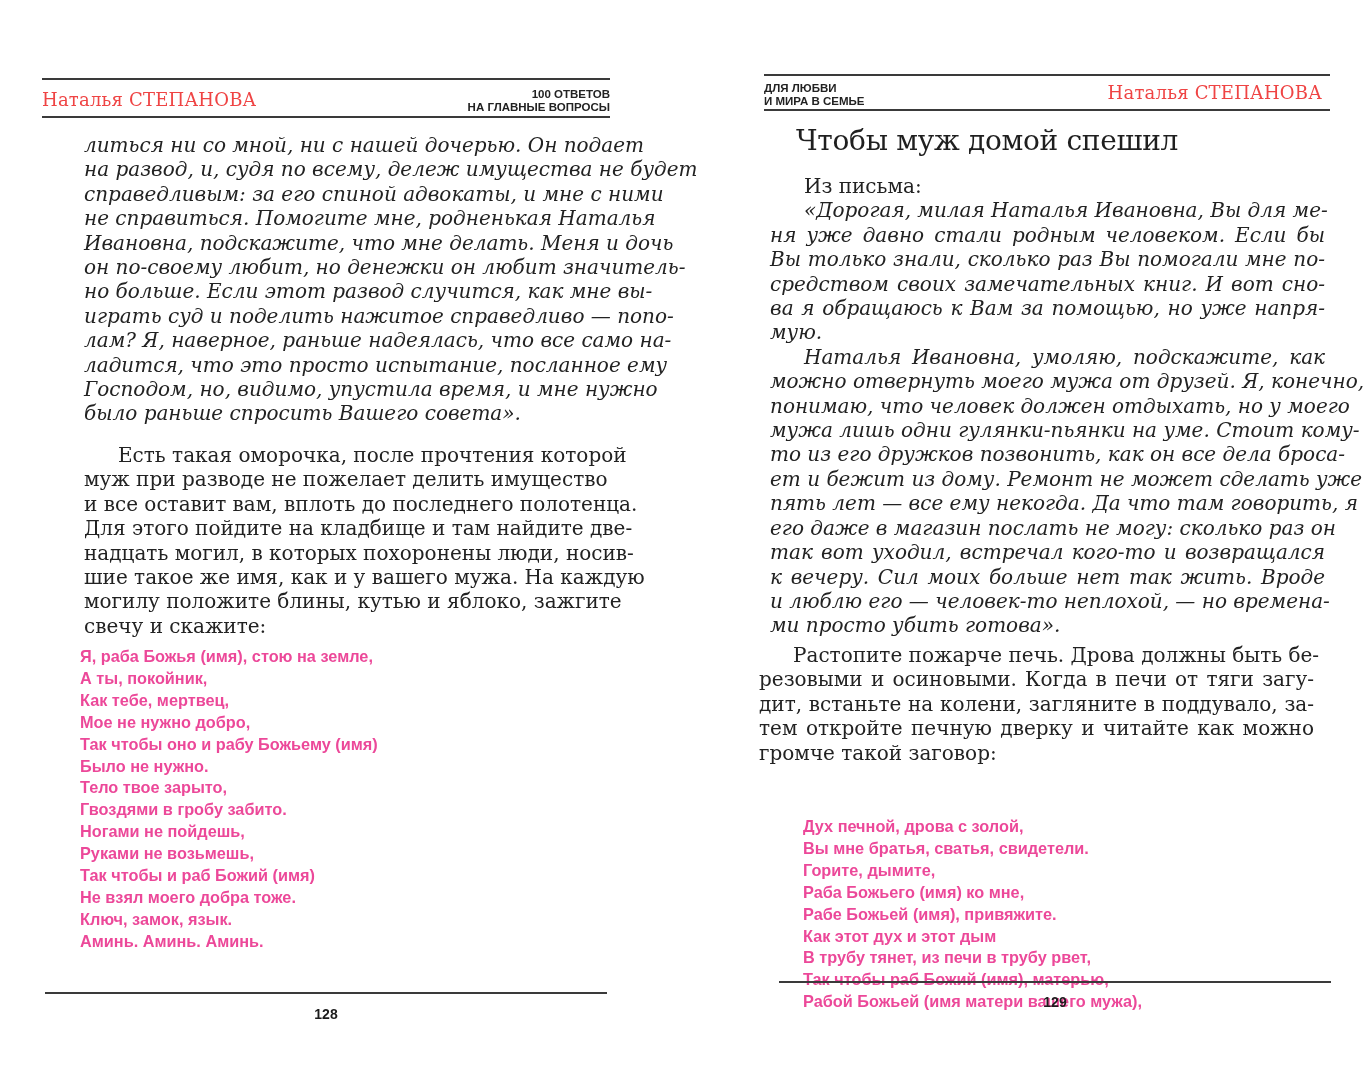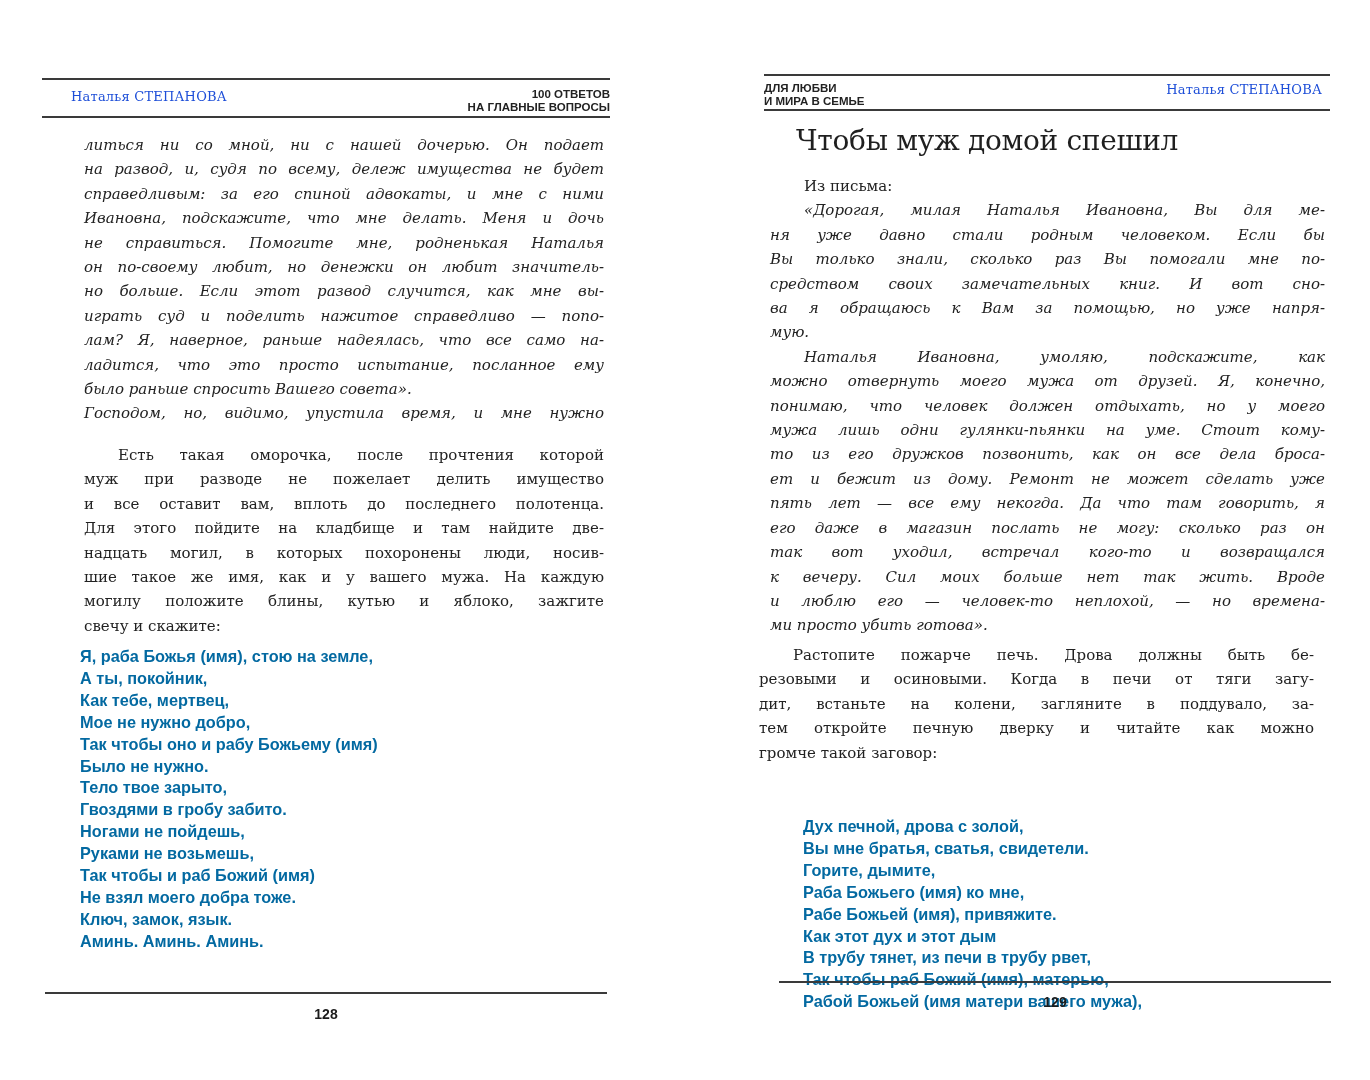--- a/index.html
+++ b/index.html
@@ -6,41 +6,41 @@
   body {
     width: 1370px; height: 1080px; background: #ffffff; position: relative; overflow: hidden;
     color: #1c1c1c;
   }
   .page { position: absolute; top: 0; height: 1080px; }
   .page.left { left: 0; width: 685px; }
   .page.right { left: 685px; width: 685px; }
 
   .hdr-rule { position: absolute; height: 2px; background: #3a3a3a; }
   .author {
-    position: absolute; font-family: "DejaVu Serif", serif; font-size: 13px; color: #1d4ed8;
-    letter-spacing: 0.2px; white-space: nowrap; margin-left: 29px;
+    position: absolute; font-family: "DejaVu Serif", serif; font-size: 18px; color: #ef4444;
+    letter-spacing: 0.2px; white-space: nowrap;
   }
   .series {
     position: absolute; font-family: "Liberation Sans", sans-serif; font-weight: bold;
     font-size: 11.5px; line-height: 13px; color: #222; text-transform: uppercase; white-space: nowrap;
   }
   .series.right-align { text-align: right; }
 
   .body-text {
-    position: absolute; font-family: "DejaVu Serif", serif; font-size: 15px;
+    position: absolute; font-family: "DejaVu Serif", serif; font-size: 20px;
     line-height: 24.4px; text-align: justify; color: #222;
   }
   .body-text .ln { display: block; white-space: nowrap; text-align-last: justify; }
   .body-text .ln.last { text-align-last: left; }
   .italic { font-style: italic; }
   .indent { padding-left: 34px; }
 
   .spell {
     position: absolute; font-family: "Liberation Sans", sans-serif; font-weight: bold;
-    font-size: 16.3px; line-height: 21.9px; color: #0369a1; white-space: nowrap;
+    font-size: 16.3px; line-height: 21.9px; color: #ec4899; white-space: nowrap;
   }
   .spell .ln { display: block; }
 
   .chapter-title {
     position: absolute; font-family: "DejaVu Serif", serif; font-size: 28px; color: #1f1f1f;
     white-space: nowrap; letter-spacing: -0.3px;
   }
 
   .foot-rule { position: absolute; height: 2px; background: #3a3a3a; }
   .page-num {
@@ -57,29 +57,29 @@
   <div class="series right-align" style="right:75px; top:88px;">
     <div>100 ОТВЕТОВ</div>
     <div>НА ГЛАВНЫЕ ВОПРОСЫ</div>
   </div>
   <div class="hdr-rule" style="left:42px; top:116px; width:568px;"></div>
 
   <div class="body-text italic" style="left:84px; top:133px; width:520px;">
     <span class="ln">литься ни со мной, ни с нашей дочерью. Он подает</span>
     <span class="ln">на развод, и, судя по всему, дележ имущества не будет</span>
     <span class="ln">справедливым: за его спиной адвокаты, и мне с ними</span>
+    <span class="ln">не справиться. Помогите мне, родненькая Наталья</span>
     <span class="ln">Ивановна, подскажите, что мне делать. Меня и дочь</span>
-    <span class="ln">не справиться. Помогите мне, родненькая Наталья</span>
     <span class="ln">он по-своему любит, но денежки он любит значитель-</span>
     <span class="ln">но больше. Если этот развод случится, как мне вы-</span>
     <span class="ln">играть суд и поделить нажитое справедливо — попо-</span>
     <span class="ln">лам? Я, наверное, раньше надеялась, что все само на-</span>
     <span class="ln">ладится, что это просто испытание, посланное ему</span>
+    <span class="ln">Господом, но, видимо, упустила время, и мне нужно</span>
     <span class="ln last">было раньше спросить Вашего совета».</span>
-    <span class="ln">Господом, но, видимо, упустила время, и мне нужно</span>
   </div>
 
   <div class="body-text" style="left:84px; top:443px; width:520px;">
     <span class="ln indent">Есть такая оморочка, после прочтения которой</span>
     <span class="ln">муж при разводе не пожелает делить имущество</span>
     <span class="ln">и все оставит вам, вплоть до последнего полотенца.</span>
     <span class="ln">Для этого пойдите на кладбище и там найдите две-</span>
     <span class="ln">надцать могил, в которых похоронены люди, носив-</span>
     <span class="ln">шие такое же имя, как и у вашего мужа. На каждую</span>
     <span class="ln">могилу положите блины, кутью и яблоко, зажгите</span>

